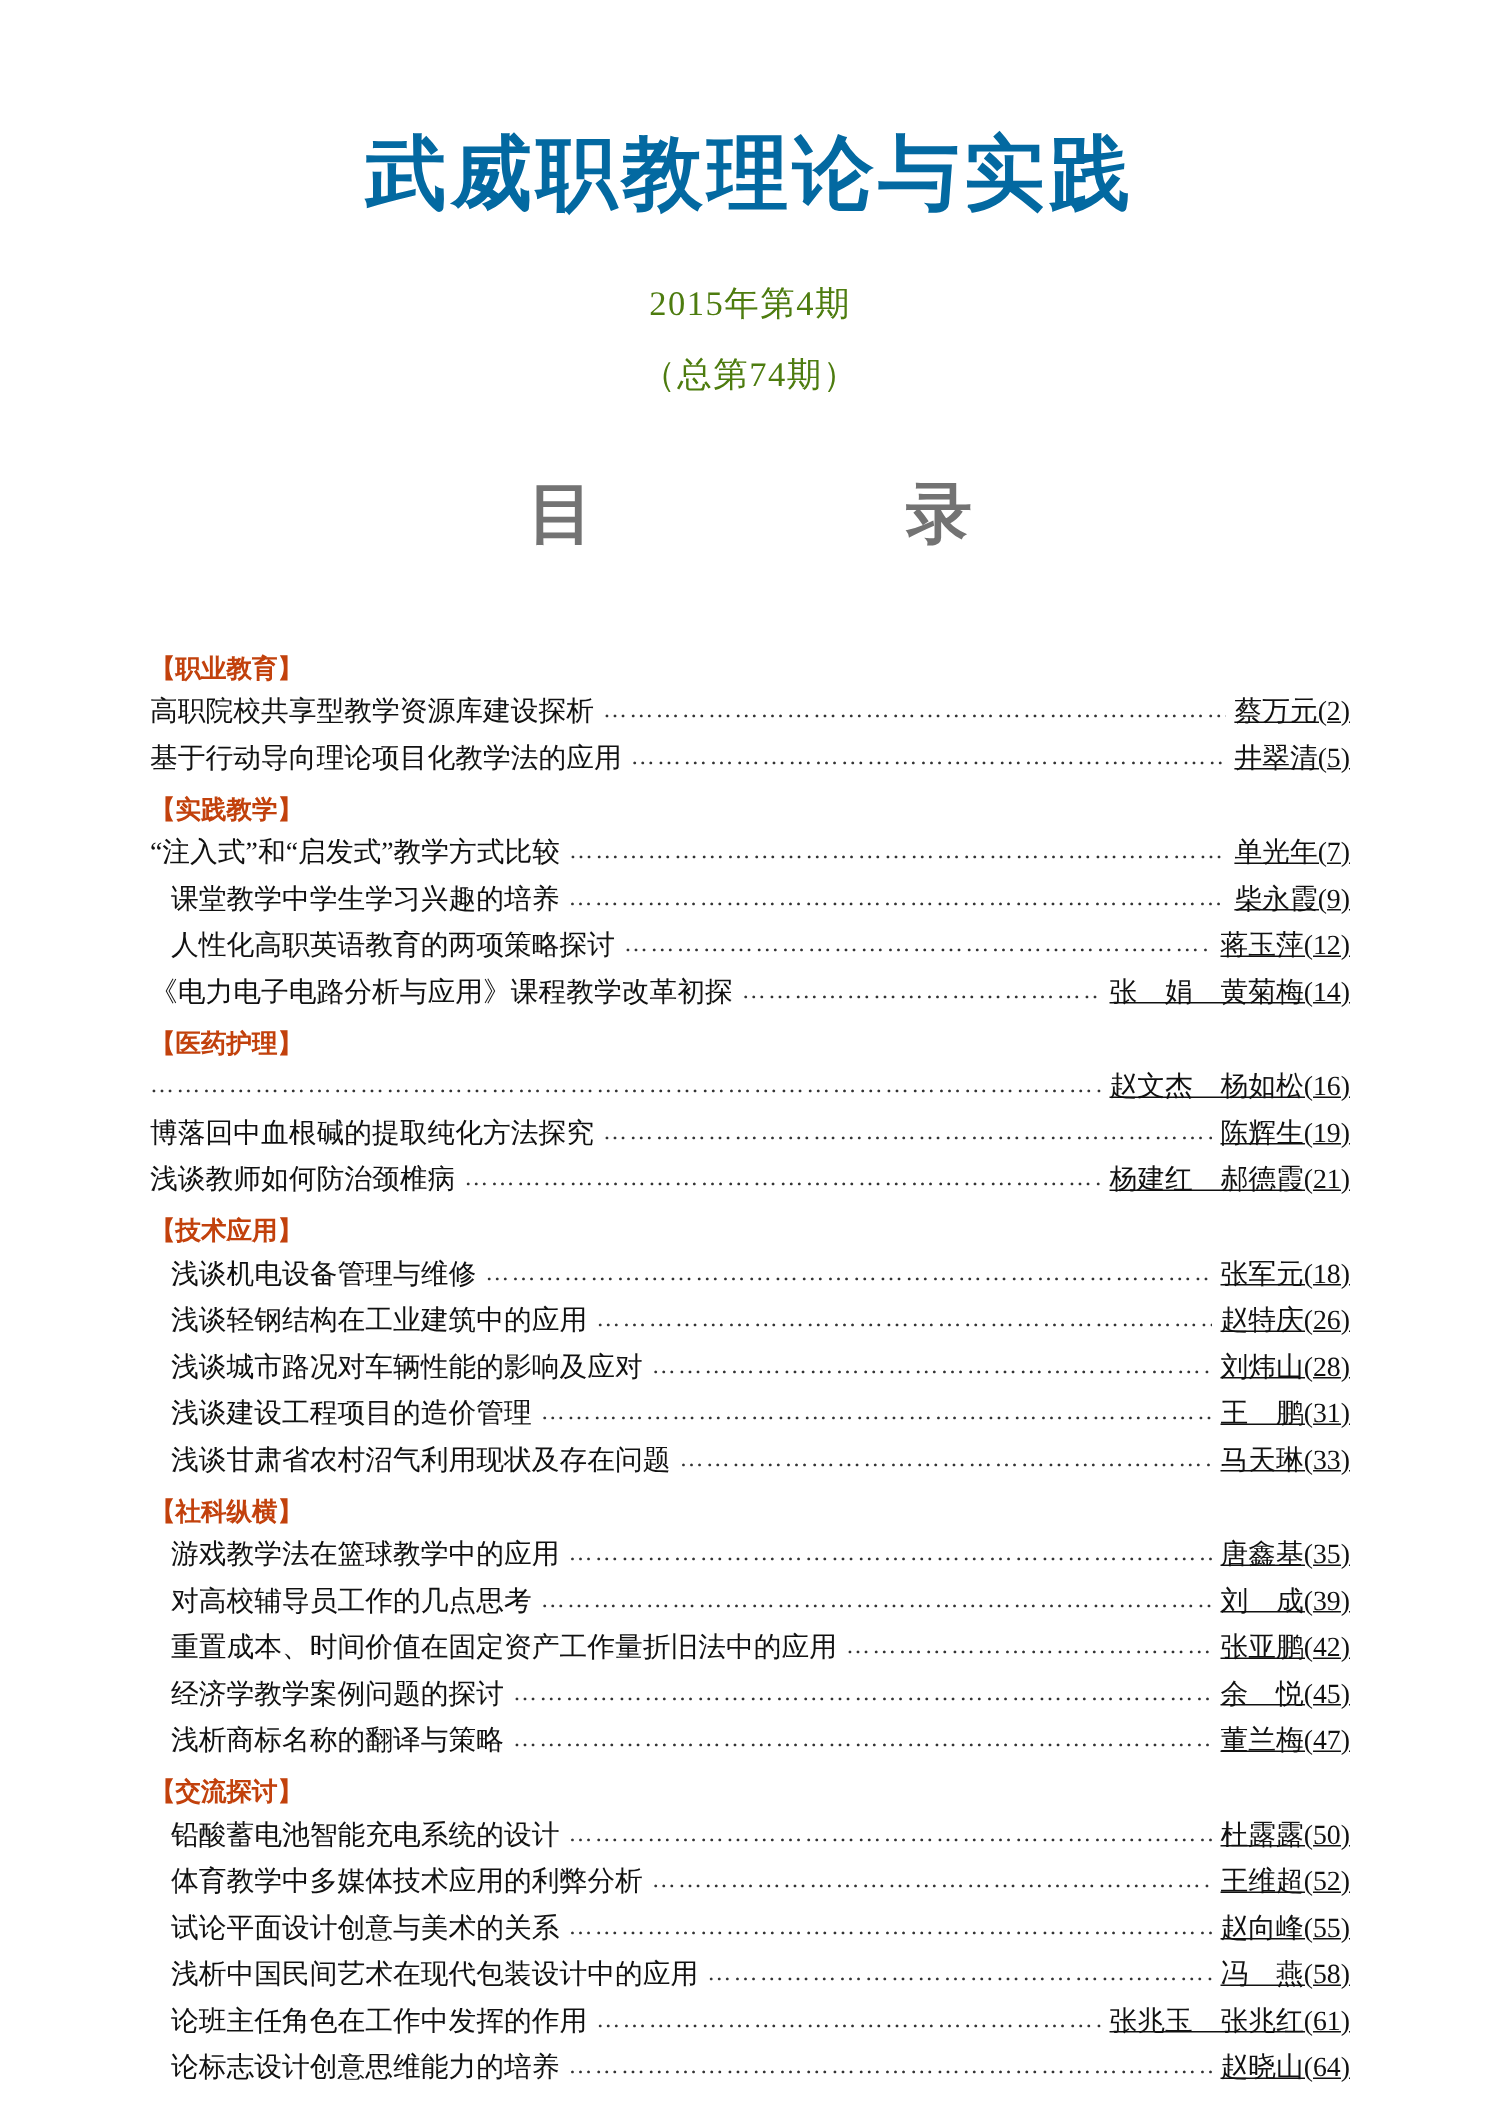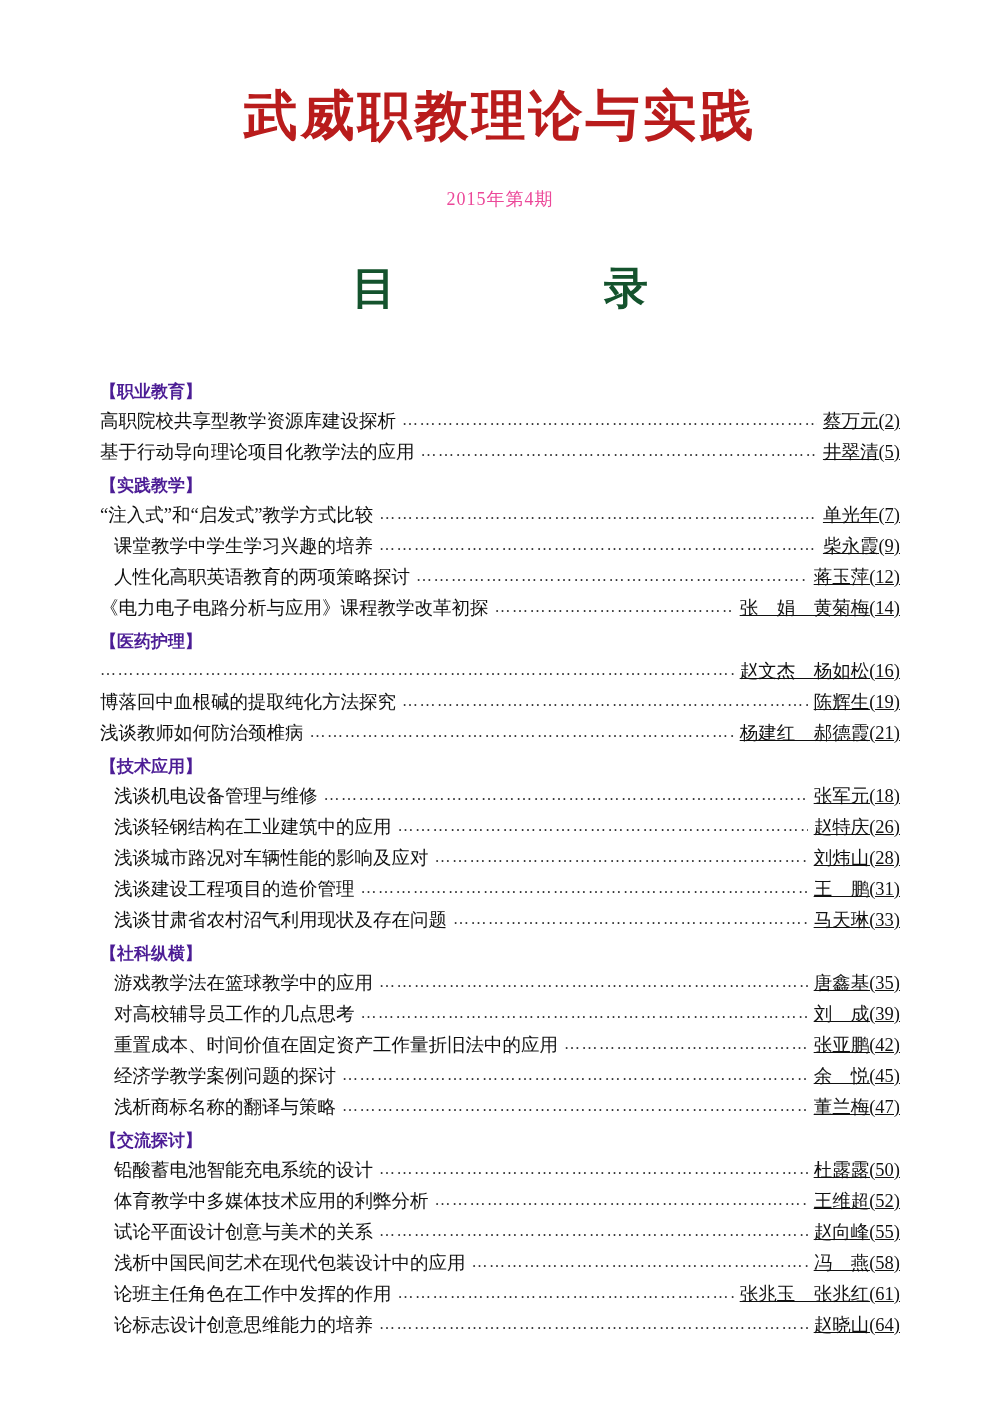--- a/index.html
+++ b/index.html
@@ -22,51 +22,51 @@
     padding: 0;
     position: relative;
   }
   .journal-title {
     text-align: center;
     font-family: "DejaVu Serif", "Liberation Serif", serif;
     font-weight: bold;
     font-size: 54px;
     letter-spacing: 3px;
     margin-top: 80px;
-    color: #b91c1c;
+    color: #0369a1;
   }
   .issue-line {
     text-align: center;
-    font-size: 18px;
+    font-size: 23px;
     margin-top: 34px;
     letter-spacing: 1px;
-    color: #ec4899;
+    color: #4d7c0f;
   }
   .issue-line.second {
     margin-top: 16px;
   }
   .contents-heading {
     text-align: center;
     font-family: "DejaVu Serif", "Liberation Serif", serif;
     font-weight: bold;
     font-size: 44px;
     letter-spacing: 40px;
     margin-top: 48px;
     padding-left: 40px;
-    color: #14532d;
+    color: #737373;
   }
   .toc {
     margin: 62px auto 0 auto;
     width: 800px;
   }
   .section-head {
     font-family: "DejaVu Sans", "Liberation Sans", sans-serif;
     font-weight: bold;
     font-size: 17px;
-    color: #4c1d95;
+    color: #c2410c;
     margin: 6px 0 3px 0;
     letter-spacing: 0px;
   }
   .entry {
     display: flex;
     align-items: center;
     font-size: 18.5px;
     line-height: 31px;
     white-space: nowrap;
     color: #111;
@@ -94,20 +94,21 @@
     padding-left: 14px;
   }
 </style>
 </head>
 <body>
 
 <div class="page">
 
   <div class="journal-title">武威职教理论与实践</div>
   <div class="issue-line">2015年第4期</div>
+  <div class="issue-line second">（总第74期）</div>
   <div class="contents-heading">目　　录</div>
 
   <div class="toc">
       <div class="section-head">【职业教育】</div>
       <div class="entry">
         <span class="title">高职院校共享型教学资源库建设探析</span>
         <span class="leader">…………………………………………………………………………………………………………………………</span>
         <span class="author">蔡万元(2)</span>
       </div>
       <div class="entry">

